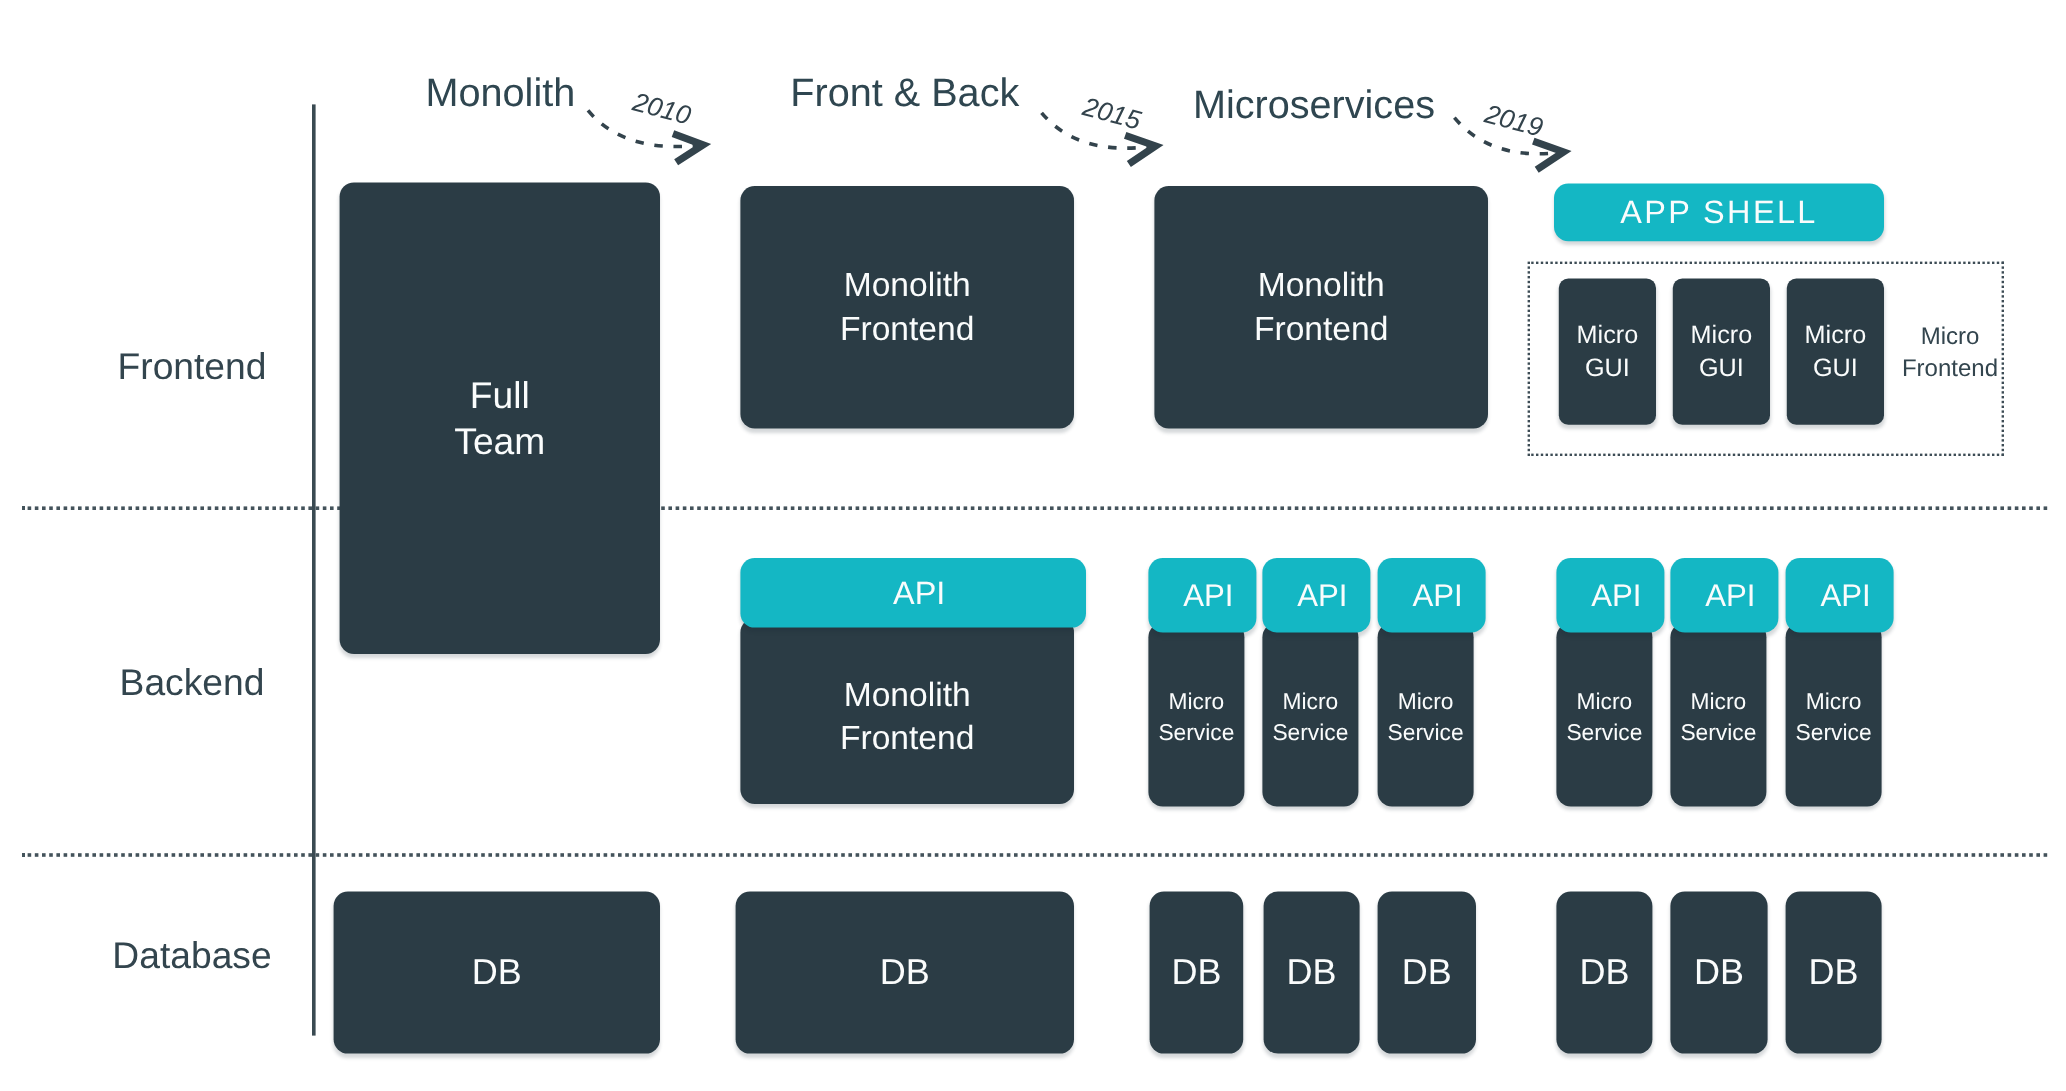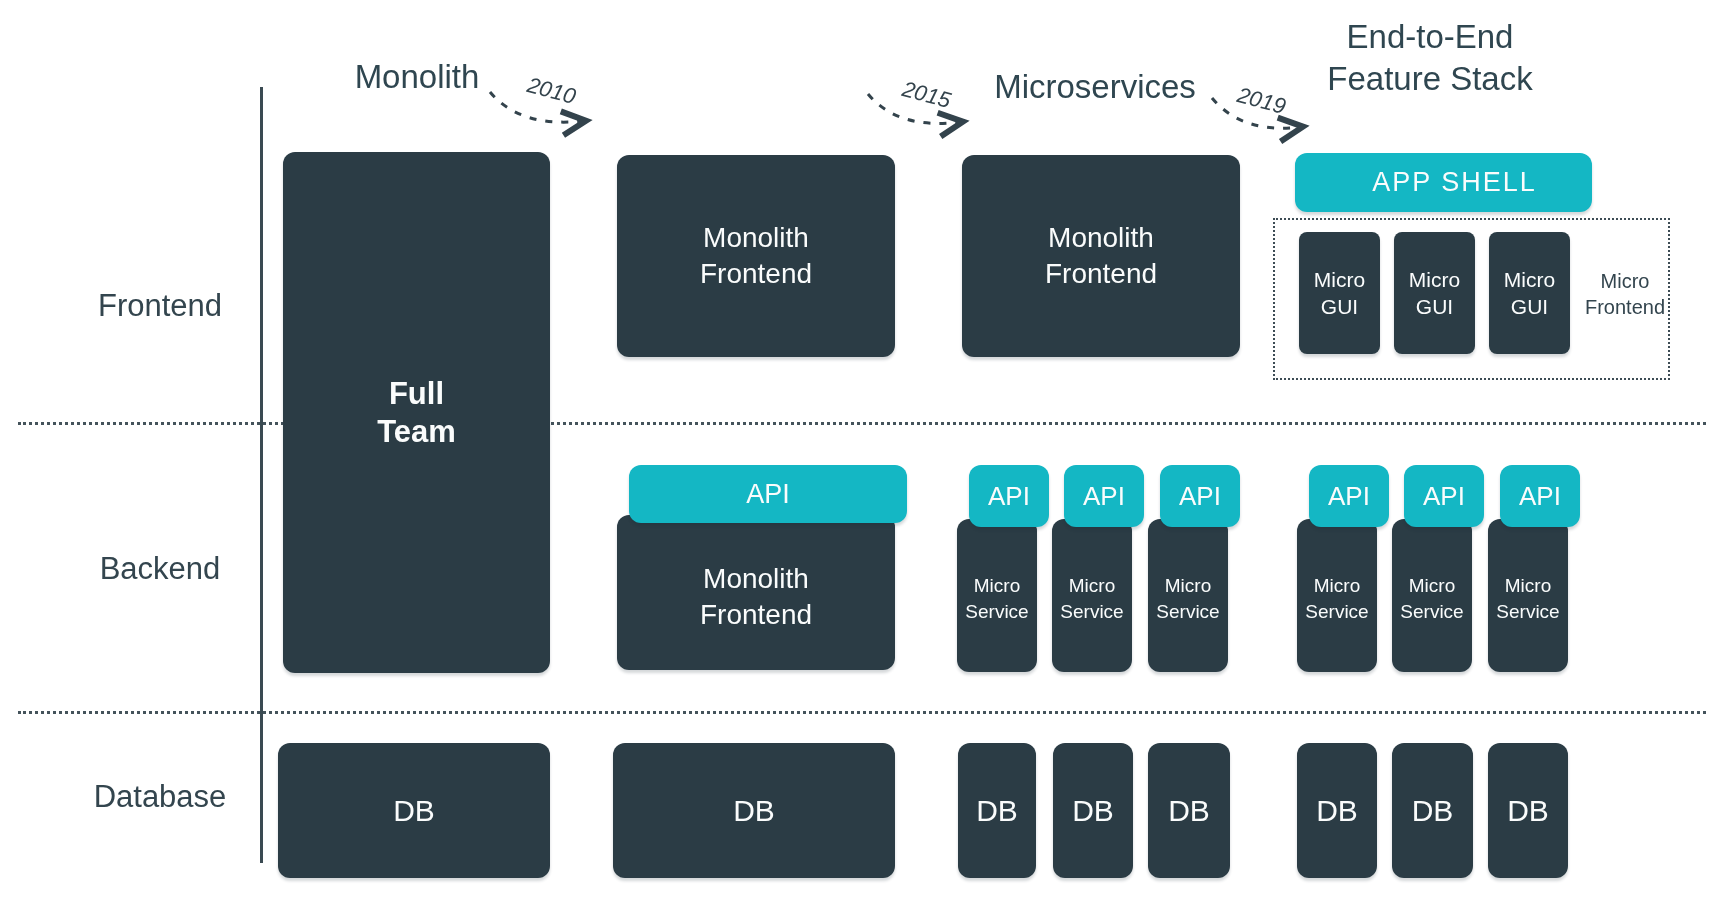--- a/index.html
+++ b/index.html
@@ -25,46 +25,46 @@
   .coltitle{width:260px;text-align:center;font-size:33px;color:#2f4650;}
   .coltitle.twolines{width:300px;line-height:42px;}
   .year{font-size:22px;font-style:italic;color:#33434c;transform:rotate(15deg);}
 
   
   .dark{background:#2b3c45;border-radius:12px;box-shadow:0 3px 3px rgba(20,40,50,.18);}
   .cyan{background:#14b7c4;border-radius:12px;box-shadow:0 3px 3px rgba(20,40,50,.18);}
   .boxtext{display:flex;align-items:center;justify-content:center;
            color:#fafcfc;text-align:center;width:100%;height:100%;}
 
-  .fullteam{left:283px;top:152px;width:267px;height:521px;font-weight:bold;}
+  .fullteam{left:283px;top:152px;width:267px;height:393px;}
   .fullteam .boxtext{font-size:31px;line-height:38px;}
 
   .mono-fe{top:155px;width:278px;height:202px;}
   .mono-fe .boxtext{font-size:28px;line-height:36px;}
 
   
   .stack-wide{left:617px;top:465px;width:278px;height:205px;}
-  .apicap{position:absolute;left:12px;top:0;width:100%;height:58px;z-index:2;}
+  .apicap{position:absolute;left:0;top:0;width:100%;height:58px;z-index:2;padding-left:10px;}
   .apicap .boxtext{font-size:27px;}
   .stackbody{position:absolute;left:0;top:50px;width:100%;bottom:0;z-index:1;}
   .stack-wide .stackbody .boxtext{font-size:28px;line-height:36px;padding-top:8px;box-sizing:border-box;}
 
   
   .stack-narrow{top:465px;width:80px;height:207px;}
   .stack-narrow .apicap{height:62px;}
   .stack-narrow .apicap .boxtext{font-size:26px;}
   .stack-narrow .stackbody{top:54px;}
   .stack-narrow .stackbody .boxtext{font-size:19px;line-height:26px;padding-top:6px;box-sizing:border-box;}
 
   
   .dbbox{top:743px;height:135px;}
   .dbbox .boxtext{font-size:30px;}
 
   
-  .appshell{left:1295px;top:153px;width:275px;height:59px;padding-left:22px;}
+  .appshell{left:1295px;top:153px;width:275px;height:48px;}
   .appshell .boxtext{font-size:27px;letter-spacing:2px;}
   .mfe-group{left:1273px;top:218px;width:397px;height:162px;border:2px dotted #3d4c55;box-sizing:border-box;}
   .microgui{position:absolute;top:12px;width:81px;height:122px;border-radius:8px;}
   .microgui .boxtext{font-size:21px;line-height:27px;}
   .mfe-label{position:absolute;left:306px;top:48px;width:88px;text-align:center;
              font-size:20px;line-height:26px;color:#33454e;}
 
   svg.arrows{position:absolute;left:0;top:0;width:1722px;height:909px;pointer-events:none;}
 </style>
 </head>
@@ -74,23 +74,22 @@
 
   <div class="abs vline"></div>
   <div class="abs dotline dot1"></div>
   <div class="abs dotline dot2"></div>
 
   <div class="abs rowlabel" style="left:55px;top:288px;">Frontend</div>
   <div class="abs rowlabel" style="left:55px;top:779px;">Database</div>
   <div class="abs rowlabel" style="left:55px;top:551px;">Backend</div>
 
   <div class="abs coltitle" style="left:287px;top:58px;">Monolith</div>
+  <div class="abs coltitle" style="left:624px;top:58px;">Front &amp; Back</div>
   <div class="abs coltitle" style="left:965px;top:68px;">Microservices</div>
-  <div class="abs coltitle twolines pre" style="left:1280px;top:16px;">End-to-End
-Feature Stack</div>
 
   <svg class="arrows" viewBox="0 0 1722 909">
     <defs>
       <marker id="ah" markerWidth="12" markerHeight="12" refX="8" refY="5" orient="auto">
         <path d="M1,1 L9,5 L1,9" fill="none" stroke="#33434c" stroke-width="2"></path>
       </marker>
     </defs>
     <path d="M490,92 Q520,128 583,121" fill="none" stroke="#33434c" stroke-width="3" stroke-dasharray="7 9" marker-end="url(#ah)"></path>
     <path d="M868,94 Q898,130 960,122" fill="none" stroke="#33434c" stroke-width="3" stroke-dasharray="7 9" marker-end="url(#ah)"></path>
     <path d="M1212,98 Q1242,134 1300,127" fill="none" stroke="#33434c" stroke-width="3" stroke-dasharray="7 9" marker-end="url(#ah)"></path>

